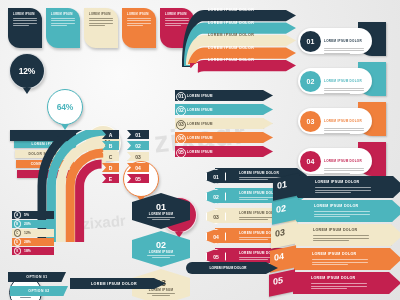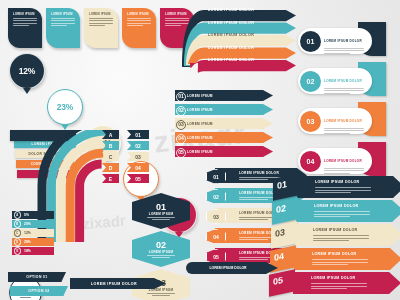--- a/index.html
+++ b/index.html
@@ -123,21 +123,21 @@
         <span class="ln" style="background:#ffffff;width:15.600000000000001px"></span>
       </div>
     </div>
 
   <div id="pinRow">
       <div class="el pin" style="left:9px;top:53px;background:#1d3343;border:1.6px solid rgba(255,255,255,.85)">
         <b style="color:#ffffff">12%</b>
         <span style="position:absolute;bottom:-6px;left:50%;margin-left:-4px;width:0;height:0;border-left:4px solid transparent;border-right:4px solid transparent;border-top:6px solid #1d3343"></span>
       </div>
       <div class="el pin" style="left:47px;top:53px;background:#ffffff;border:1.6px solid #4cb5bd">
-        <b style="color:#4cb5bd">23%</b>
+        <b style="color:#4cb5bd">64%</b>
         <span style="position:absolute;bottom:-6px;left:50%;margin-left:-4px;width:0;height:0;border-left:4px solid transparent;border-right:4px solid transparent;border-top:6px solid #4cb5bd"></span>
       </div>
       <div class="el pin" style="left:85px;top:53px;background:#f2e8c9;border:1.6px solid rgba(255,255,255,.85)">
         <b style="color:#4a4231">76%</b>
         <span style="position:absolute;bottom:-6px;left:50%;margin-left:-4px;width:0;height:0;border-left:4px solid transparent;border-right:4px solid transparent;border-top:6px solid #f2e8c9"></span>
       </div>
       <div class="el pin" style="left:123px;top:53px;background:#ffffff;border:1.6px solid #f0803c">
         <b style="color:#f0803c">18%</b>
         <span style="position:absolute;bottom:-6px;left:50%;margin-left:-4px;width:0;height:0;border-left:4px solid transparent;border-right:4px solid transparent;border-top:6px solid #f0803c"></span>
       </div>

